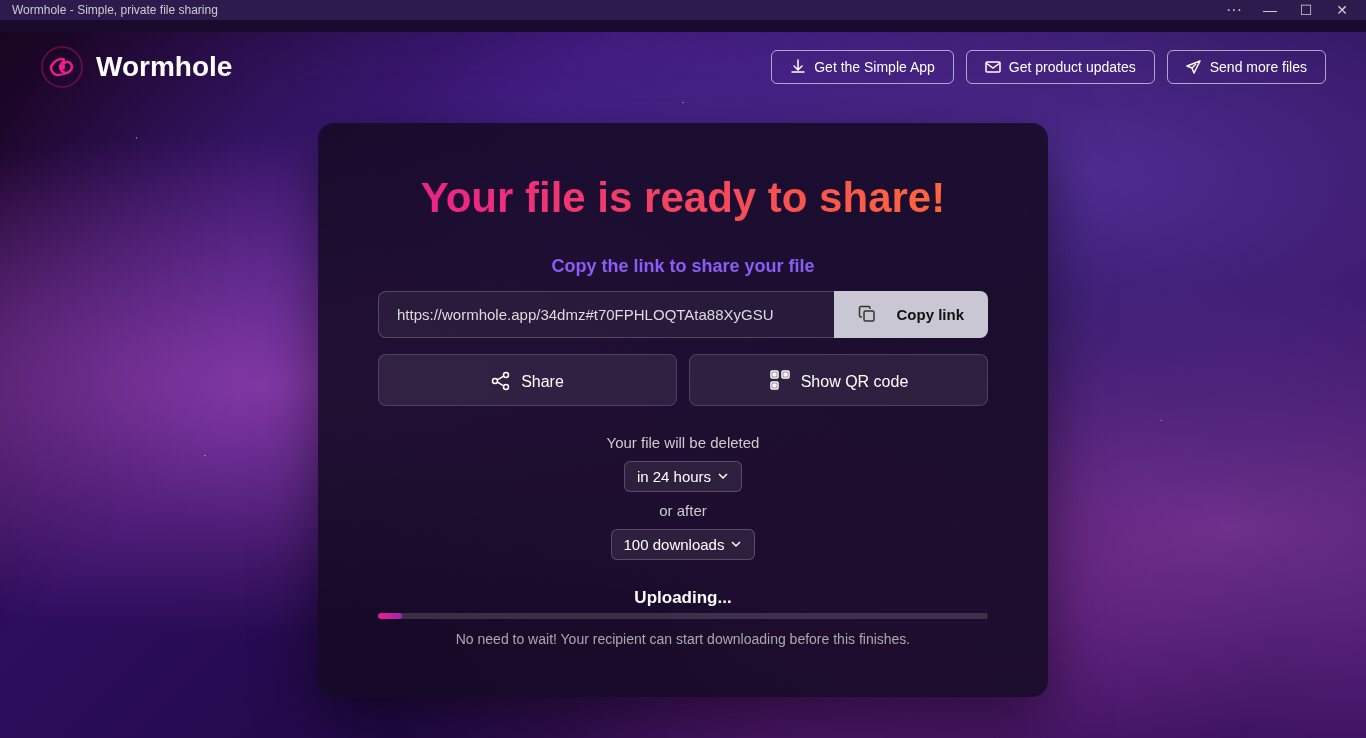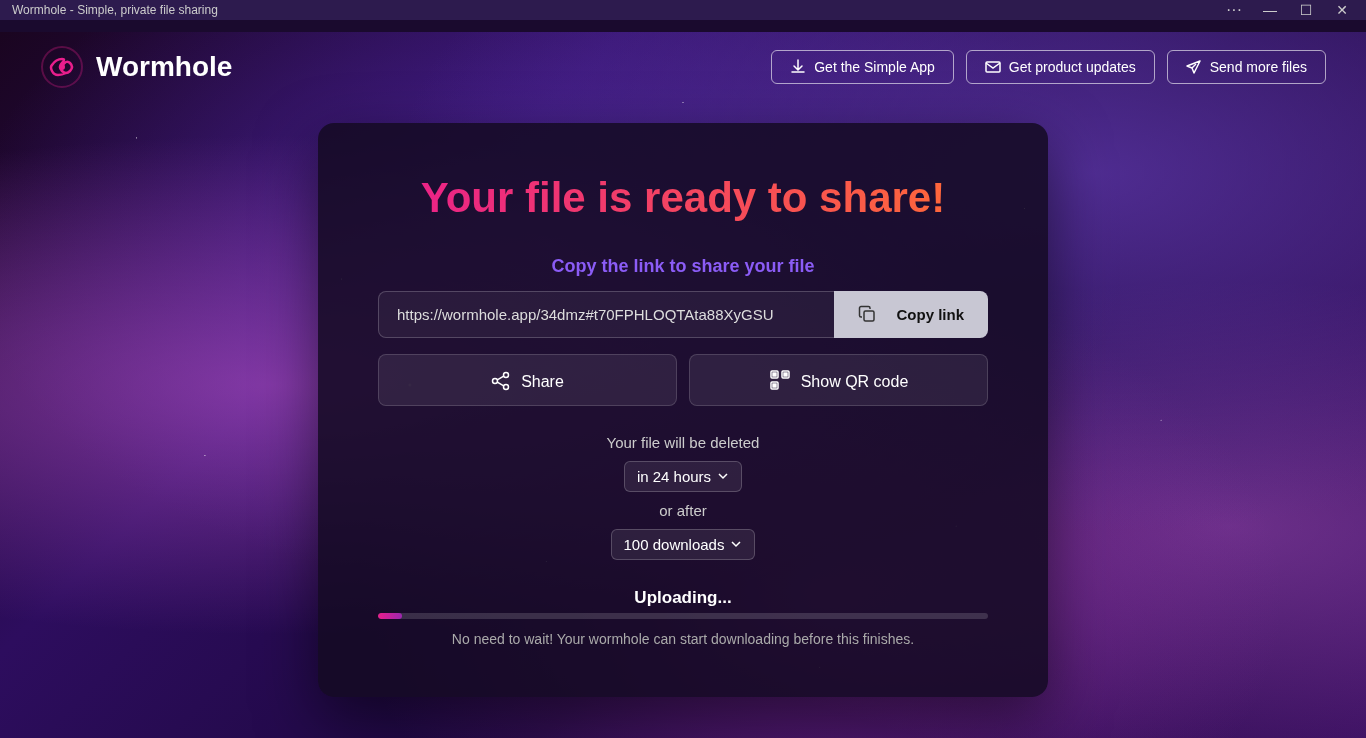--- a/index.html
+++ b/index.html
@@ -414,17 +414,17 @@
           <path d="M2 4l4 4 4-4"></path>
         </svg>
       </div>
     </div>
 
     <div class="upload-section">
       <div class="uploading-label">Uploading...</div>
       <div class="progress-bar-bg">
         <div class="progress-bar-fill" id="progress-fill" style="width: 4%;"></div>
       </div>
-      <div class="upload-note">No need to wait! Your wormhole can start downloading before this finishes.</div>
+      <div class="upload-note">No need to wait! Your recipient can start downloading before this finishes.</div>
     </div>
 
   </div>
 </div>
 
 </body></html>

